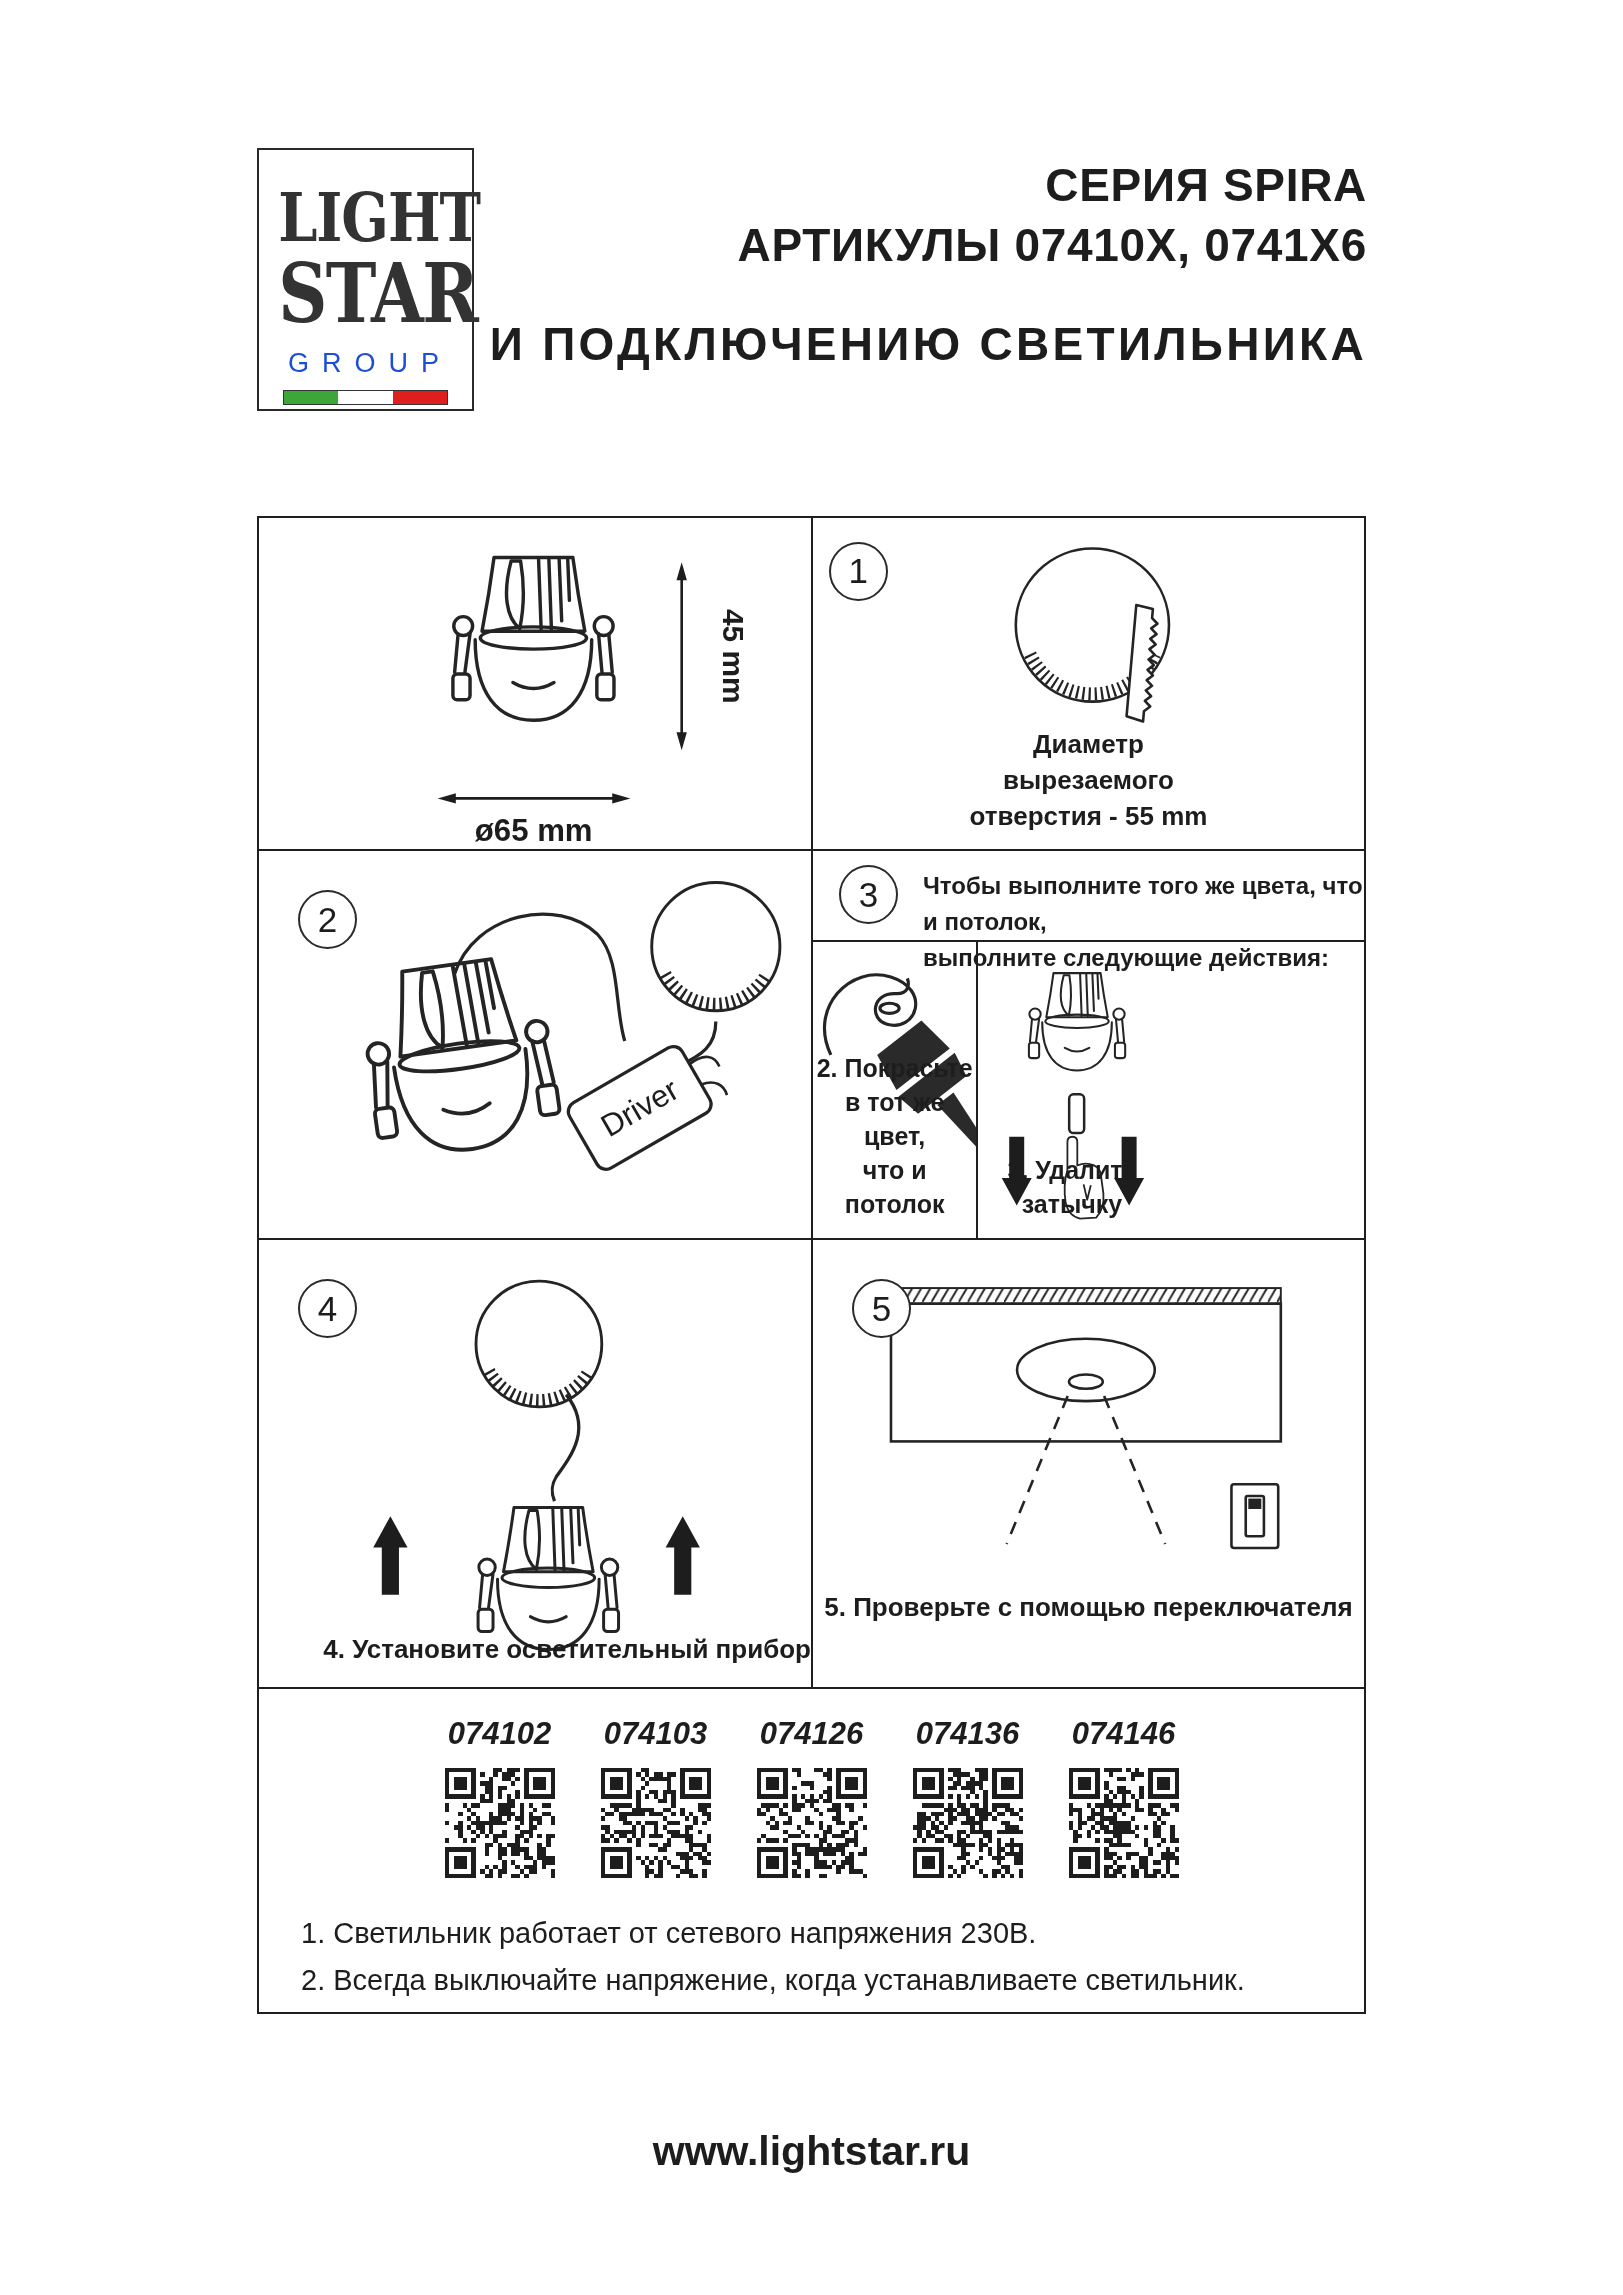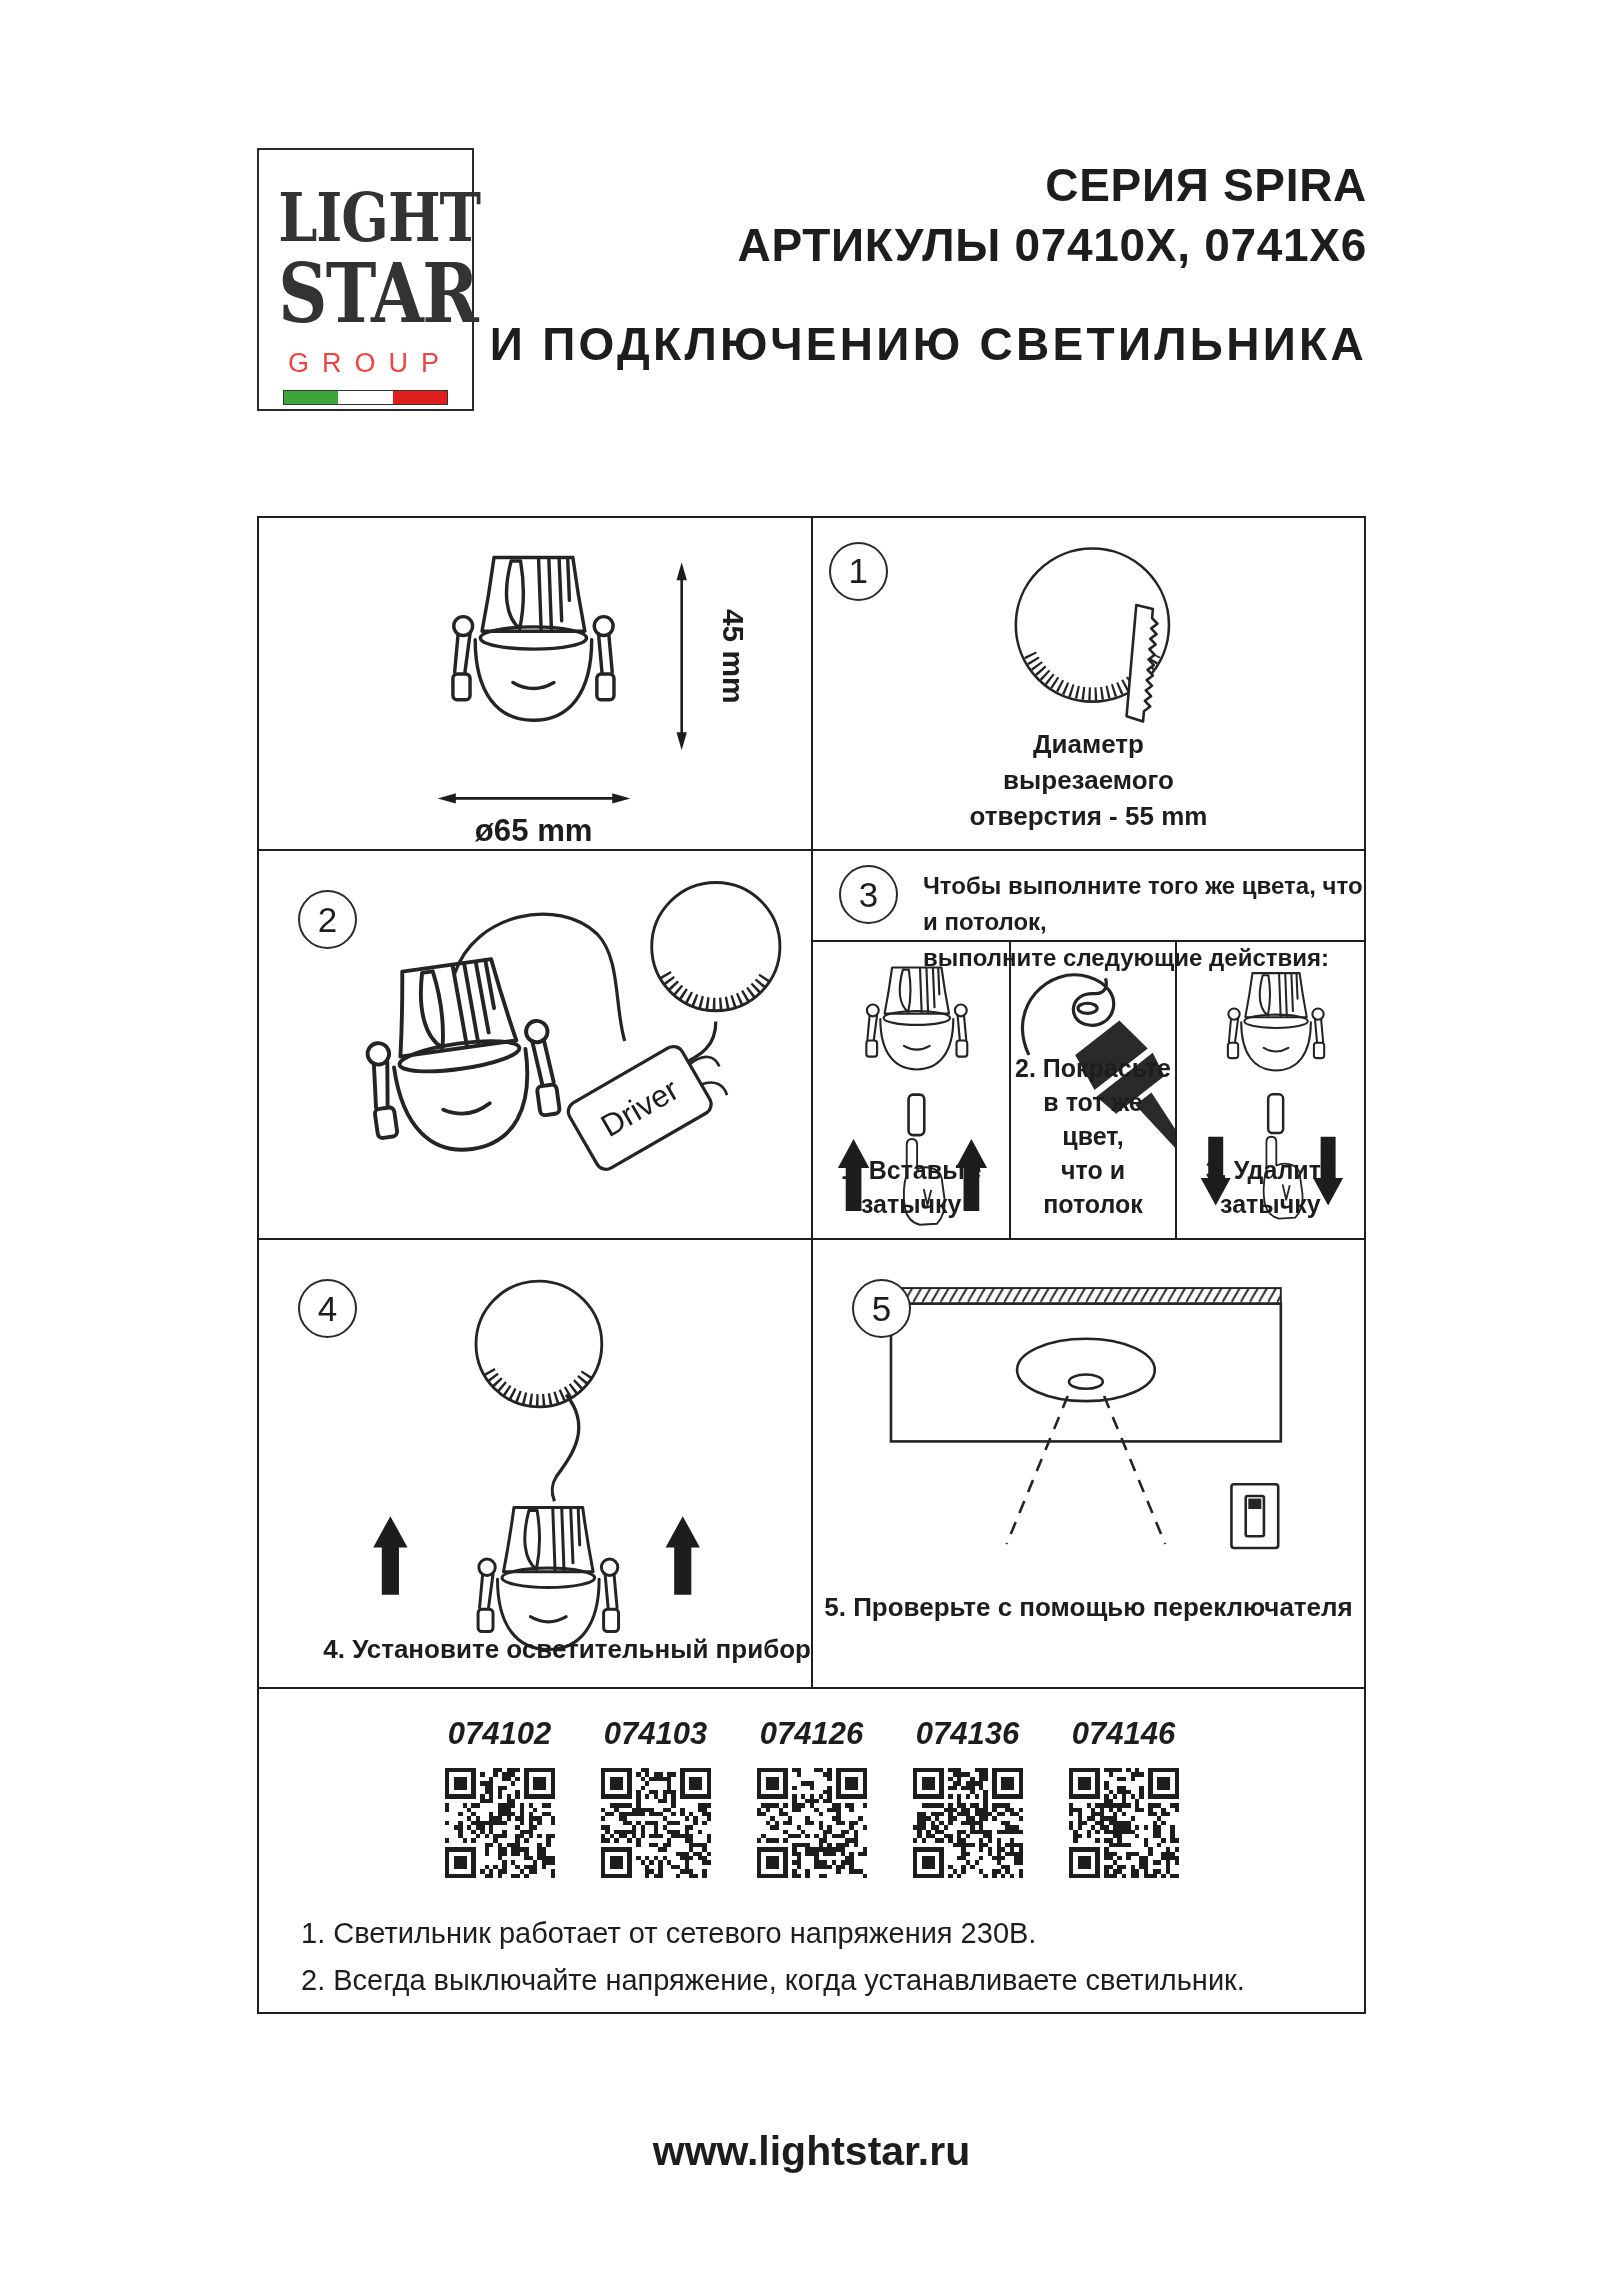--- a/index.html
+++ b/index.html
@@ -5,21 +5,21 @@
   html,body{margin:0;padding:0;background:#e8e8e8;}
   #page{position:relative;width:1623px;height:2295px;background:#ffffff;overflow:hidden;
         font-family:"Liberation Sans",sans-serif;color:#1d1d1d;}
   
   #logo-box{position:absolute;left:257px;top:148px;width:217px;height:263px;
             border:2.6px solid #2a2a2a;box-sizing:border-box;text-align:center;}
   .logo-word{font-family:"DejaVu Serif",serif;font-weight:700;color:#333333;
              transform:scaleX(0.82);transform-origin:center;line-height:1;}
   #logo-light{font-size:68px;margin-top:33px;letter-spacing:-1.3px;}
   #logo-star{font-size:83px;margin-top:1.3px;letter-spacing:-2px;}
-  #logo-group{font-size:27px;font-weight:400;letter-spacing:13px;color:#ef4444;
+  #logo-group{font-size:27px;font-weight:400;letter-spacing:13px;color:#1d4ed8;
               margin-top:14.4px;margin-left:9.1px;line-height:1;}
   #logo-flag{width:165px;height:15px;border:1.3px solid #333;box-sizing:border-box;
              margin:13px auto 0 auto;display:flex;}
   #logo-flag div{flex:1;height:100%;}
   
   #title-block{position:absolute;right:256px;top:155px;text-align:right;}
   .title-line{font-size:46px;font-weight:700;line-height:60px;letter-spacing:0.7px;}
   .instr-line{font-size:46px;font-weight:700;line-height:64px;letter-spacing:3.3px;}
   #instr-block{margin-top:37px;}
   
@@ -182,30 +182,20 @@
         <div id="p3-header">
           <div class="badge" style="left:26px;top:14.4px;">
             <span>3</span>
           </div>
           <div id="p3-header-text">
             <div>Чтобы выполните того же цвета, что и потолок,</div>
             <div>выполните следующие действия:</div>
           </div>
         </div>
         <div id="p3-cols">
-          <div id="p3c1" class="p3-col">
-            <svg class="panel-svg" viewBox="0 0 300 450">
-              <use href="#fixture" transform="translate(52,28) scale(0.82)"></use>
-              <rect x="146" y="232" width="24" height="62" rx="7" fill="#ffffff" stroke="#242424" stroke-width="4"></rect>
-              <use href="#hand" transform="translate(100,284) scale(0.72)"></use>
-              <use href="#arrowU" transform="translate(38,300)"></use>
-              <use href="#arrowU" transform="translate(218,300)"></use>
-            </svg>
-            <div class="p3-caption">1. Вставьте затычку</div>
-          </div>
           <div id="p3c2" class="p3-col">
             <svg class="panel-svg" viewBox="0 0 256 450">
               <g fill="none" stroke="#242424" stroke-width="5">
                 <path d="M28,170 C-8,95 60,28 122,48 C186,68 162,135 116,122 C88,114 92,72 130,74 C148,75 152,62 148,50"></path>
                 <ellipse cx="120" cy="97" rx="15" ry="8"></ellipse>
               </g>
               <g transform="translate(88,180) rotate(-38)" fill="#2a2a2a">
                 <path d="M6,62 L16,0 L104,0 L112,62 Z"></path>
                 <path d="M2,72 L114,72 L106,112 L10,112 Z"></path>
                 <path d="M42,120 L74,120 L66,212 Q58,226 50,212 Z"></path>

